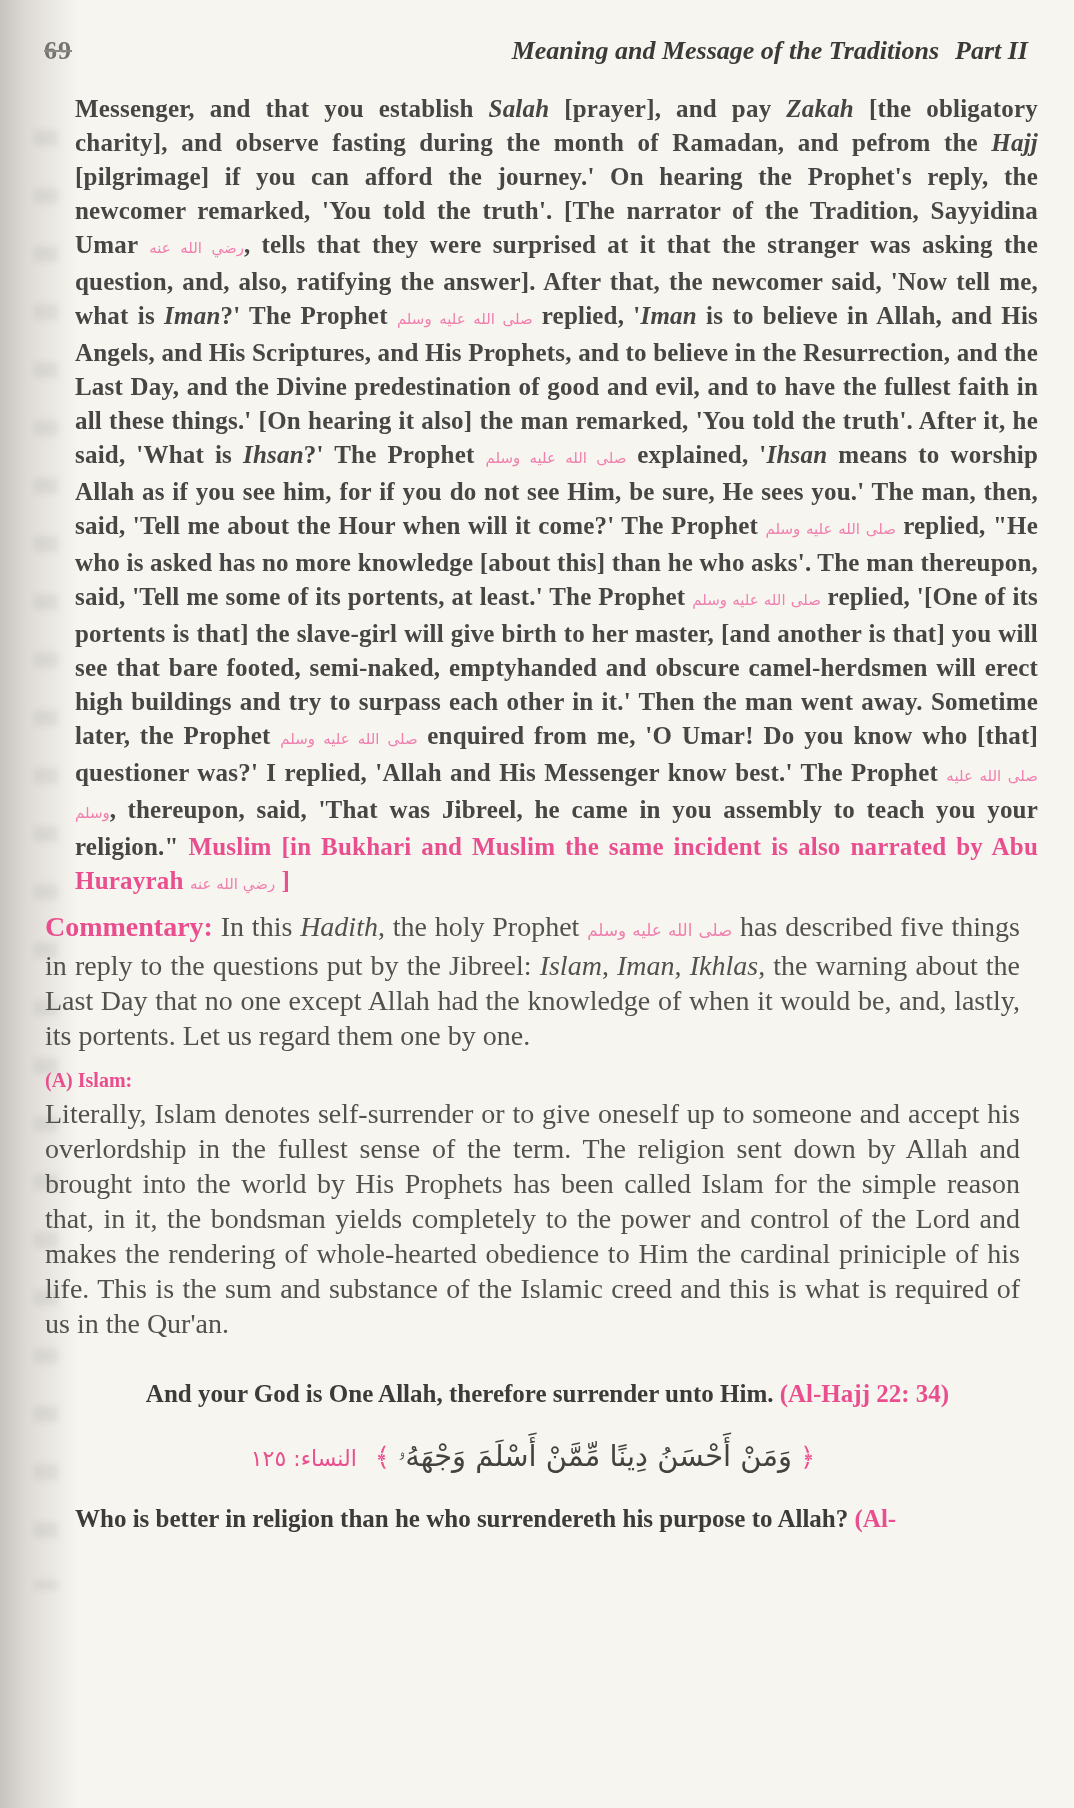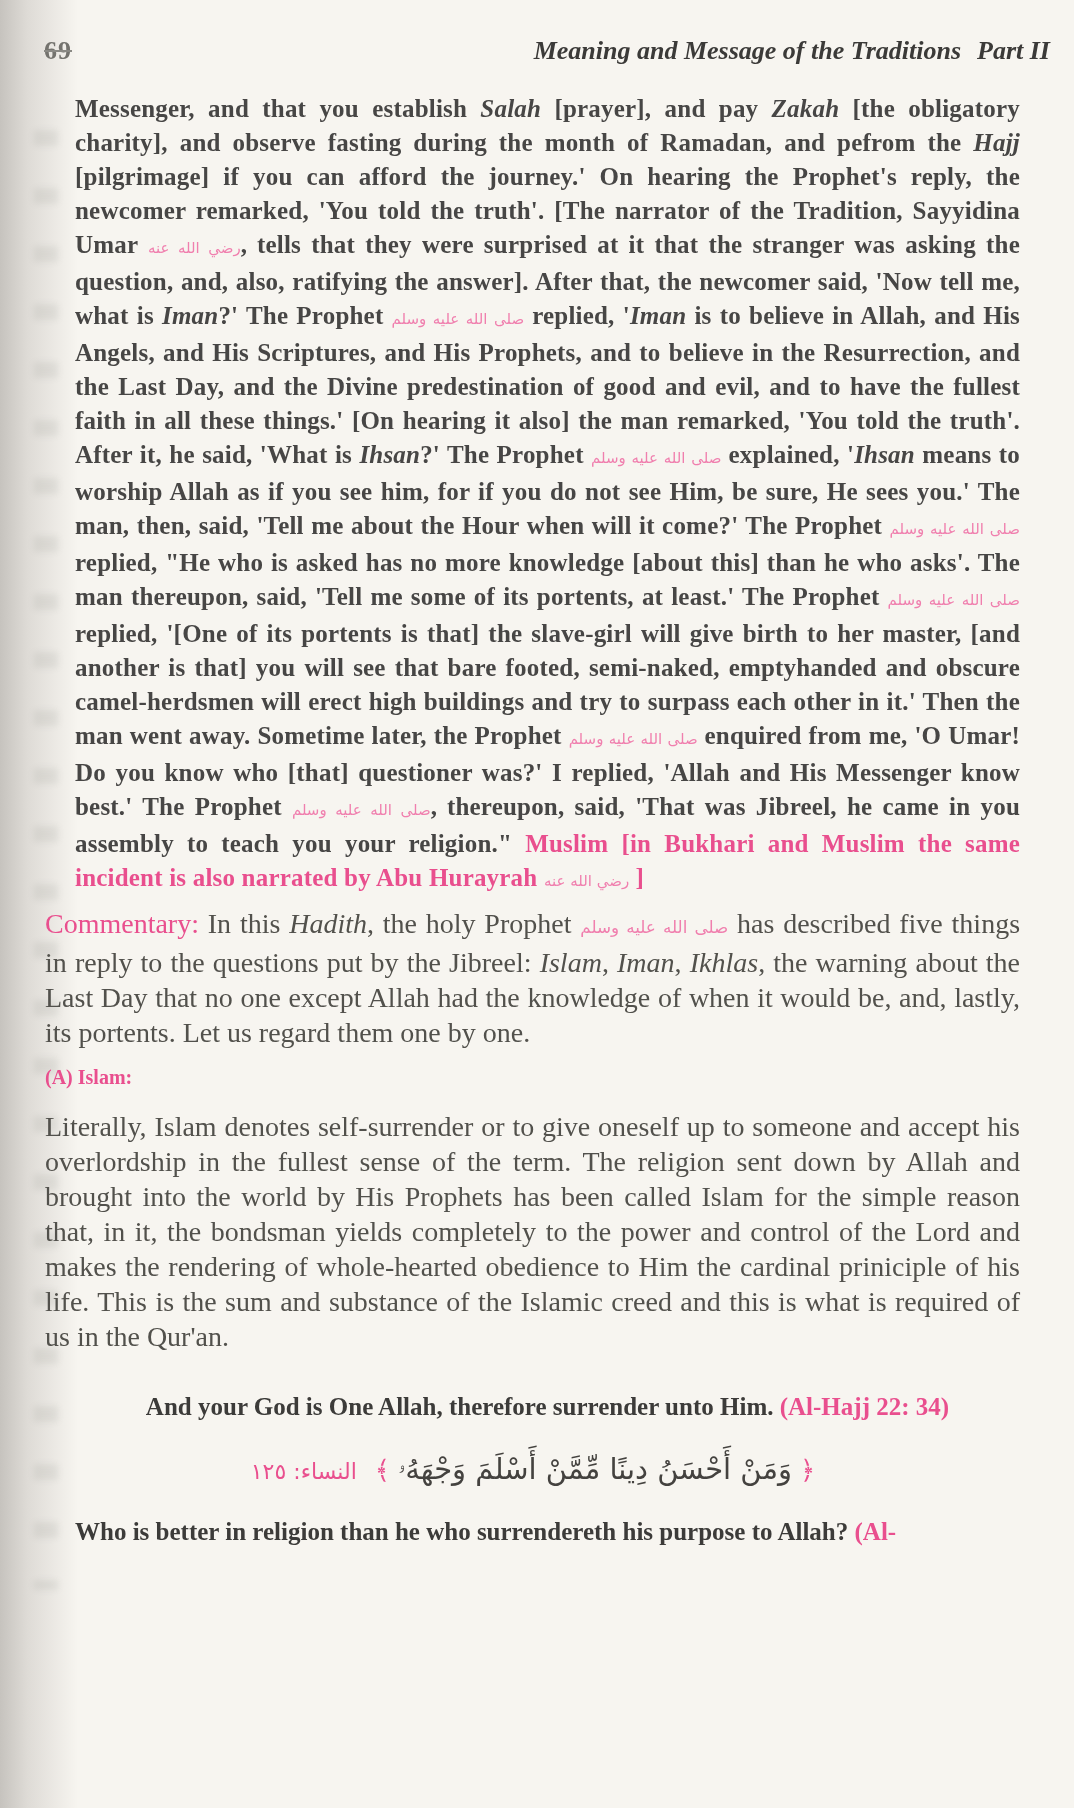--- a/index.html
+++ b/index.html
@@ -15,46 +15,46 @@
   }
   .ghost-strip{
     position:absolute;left:34px;top:130px;width:24px;height:1460px;
     background:repeating-linear-gradient(to bottom,
       rgba(100,104,99,0.28) 0 16px, rgba(0,0,0,0) 16px 58px);
     filter:blur(3px);opacity:.38;pointer-events:none;
   }
   .page-inner{position:relative;}
   .header{
     display:flex;justify-content:space-between;align-items:baseline;
-    padding:36px 24px 0 44px;color:#3d3c3a;
+    padding:36px 46px 0 44px;color:#3d3c3a;
   }
   .page-num{
     font-size:26px;font-weight:700;color:#74736e;letter-spacing:1px;
     text-decoration:line-through;text-decoration-thickness:2px;text-decoration-color:#8a8984;
   }
   .header-title{font-style:italic;font-weight:700;font-size:26px;color:#3b3a38;}
   .ht-part{margin-left:16px;}
   .hadith{
-    margin:26px 54px 0 75px;
+    margin:26px 36px 0 75px;
     font-size:25px;line-height:34px;font-weight:600;
     color:#474645;text-align:justify;letter-spacing:.2px;
   }
   .commentary, .islam-para{
     margin:8px 54px 0 45px;
     font-size:28px;line-height:35px;font-weight:400;
     color:#52514c;text-align:justify;
   }
   .islam-heading{
     margin:16px 54px 0 45px;
     font-size:20px;font-weight:700;color:#e94f8e;
   }
-  .islam-para{margin-top:20px;}
+  .islam-para{margin-top:4px;}
   .seg-i{font-style:italic;}
   .seg-p{color:#e94f8e;}
-  .seg-pb{color:#e94f8e;font-weight:400;}
+  .seg-pb{color:#e94f8e;font-weight:700;}
   .seg-a{
     color:#f07fae;font-family:"DejaVu Sans",sans-serif;
     font-size:.60em;letter-spacing:0;font-weight:400;
   }
   .verse{
     direction:rtl;text-align:center;margin-top:22px;
     font-family:"DejaVu Sans",sans-serif;
     font-size:29px;color:#44423f;line-height:46px;
   }
   .verse .orn{color:#e94f8e;font-size:26px;margin:0 8px;}

